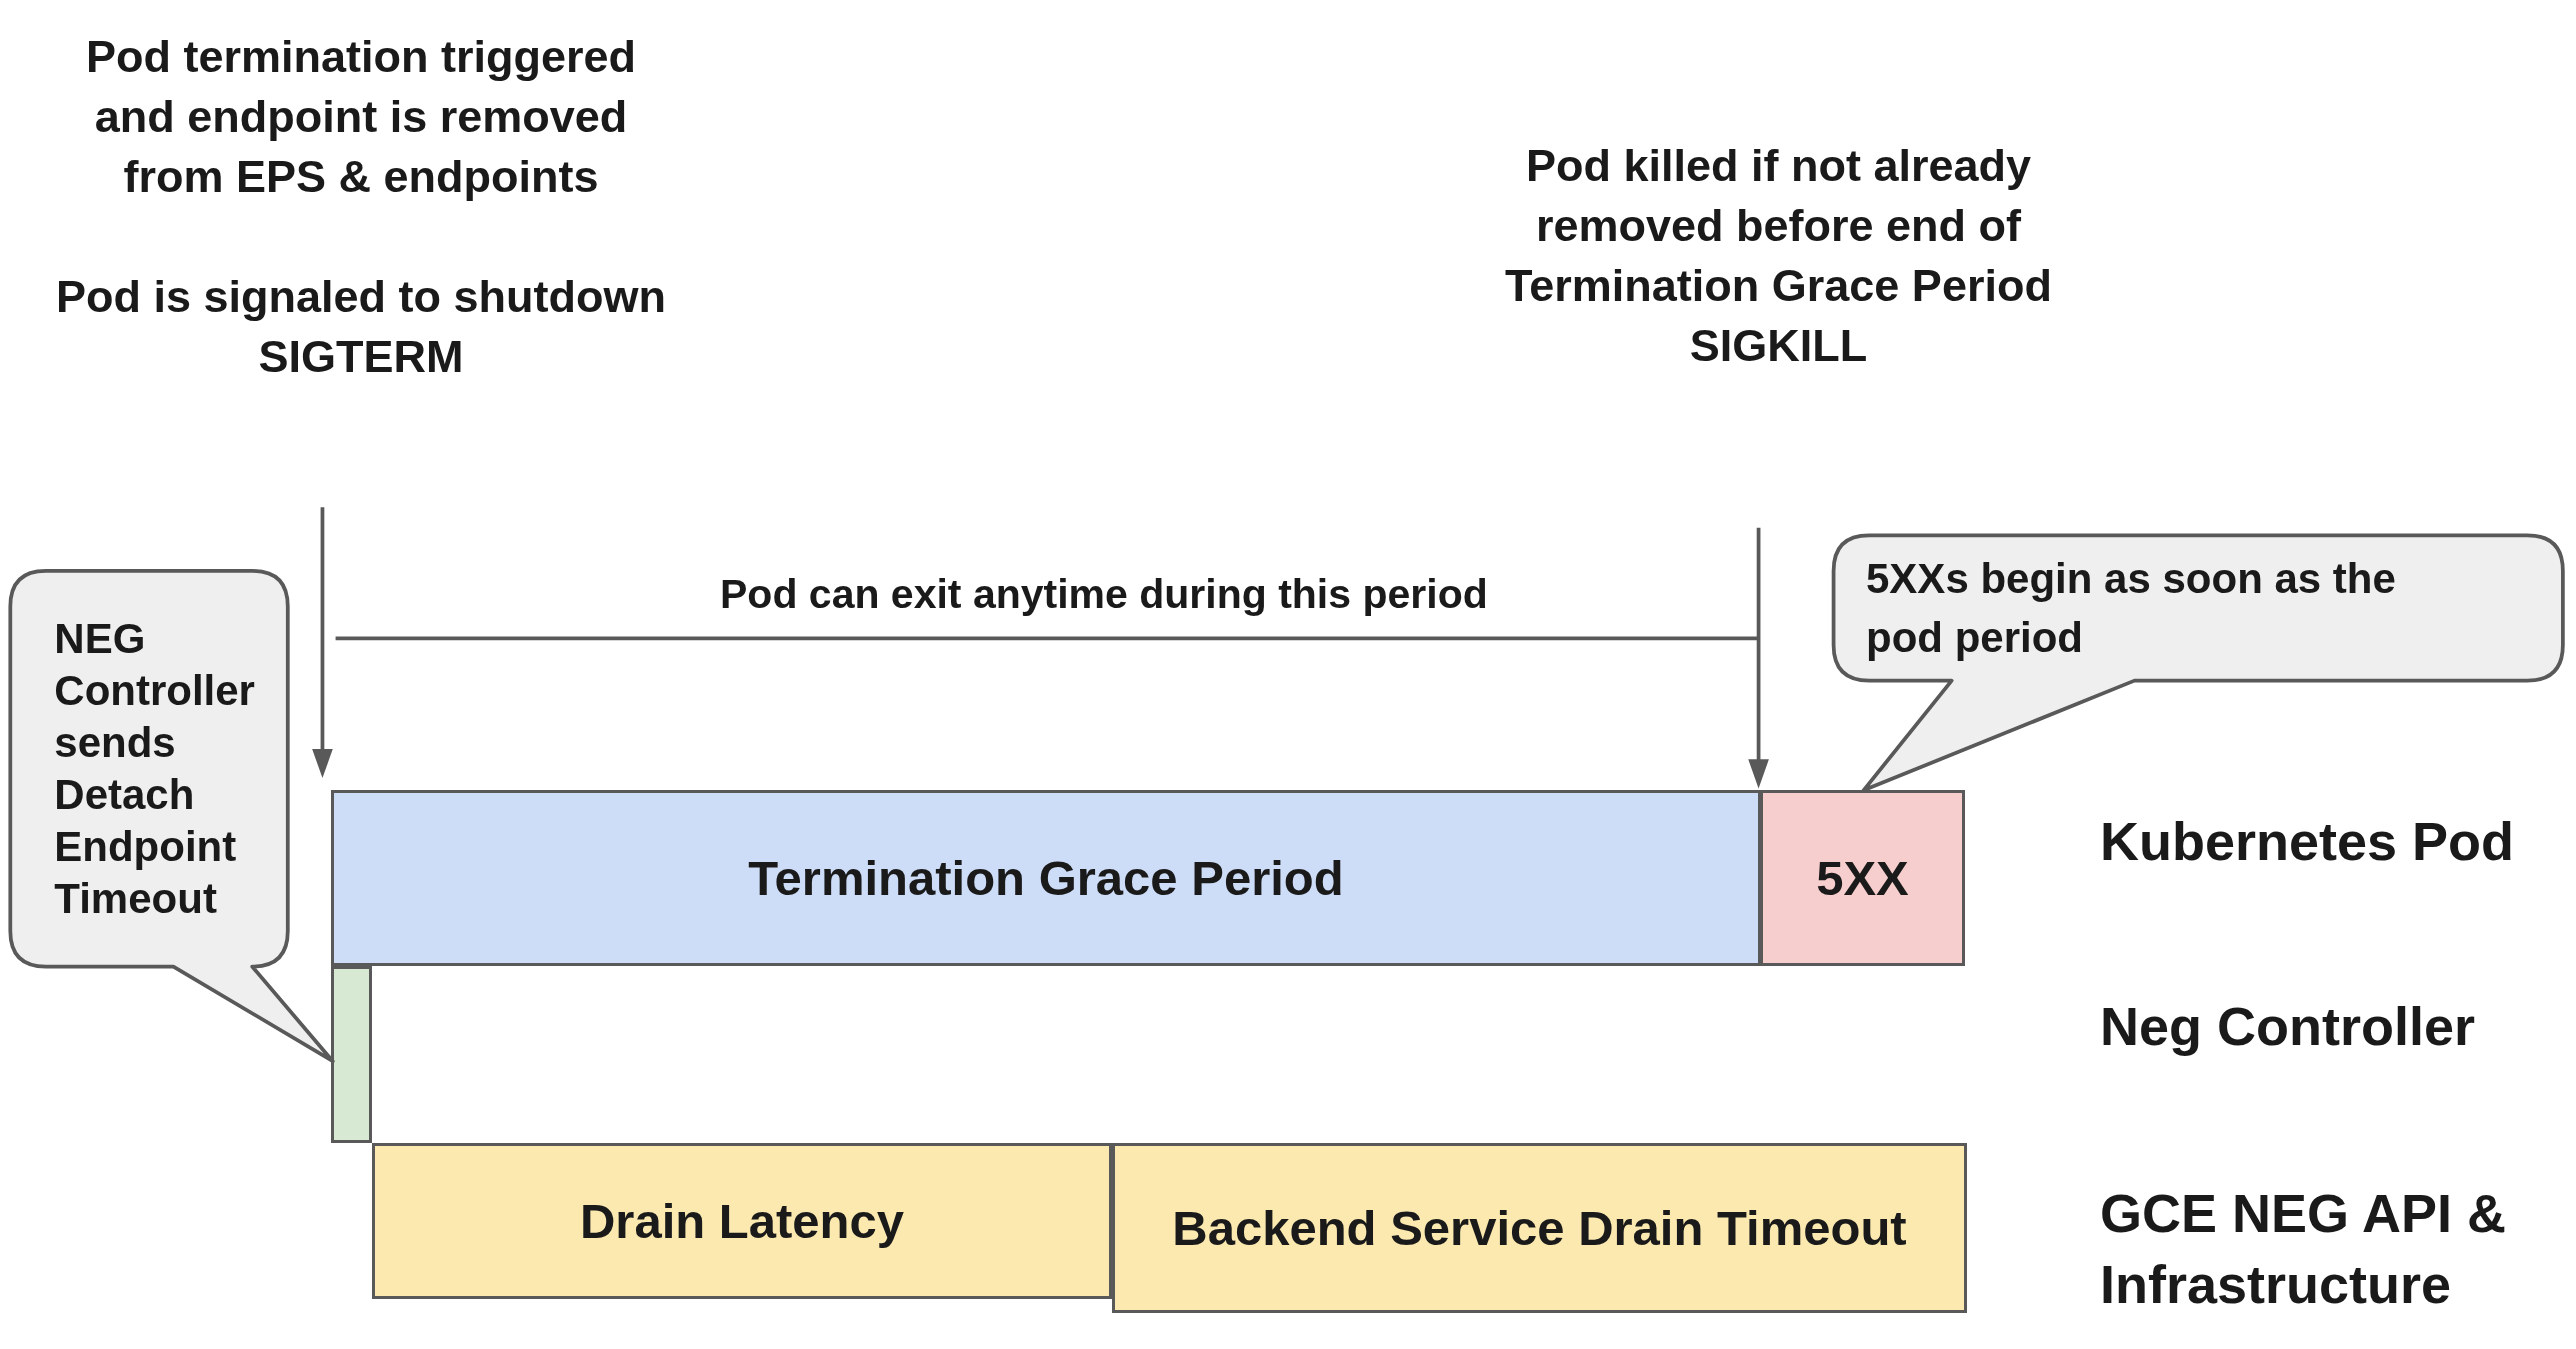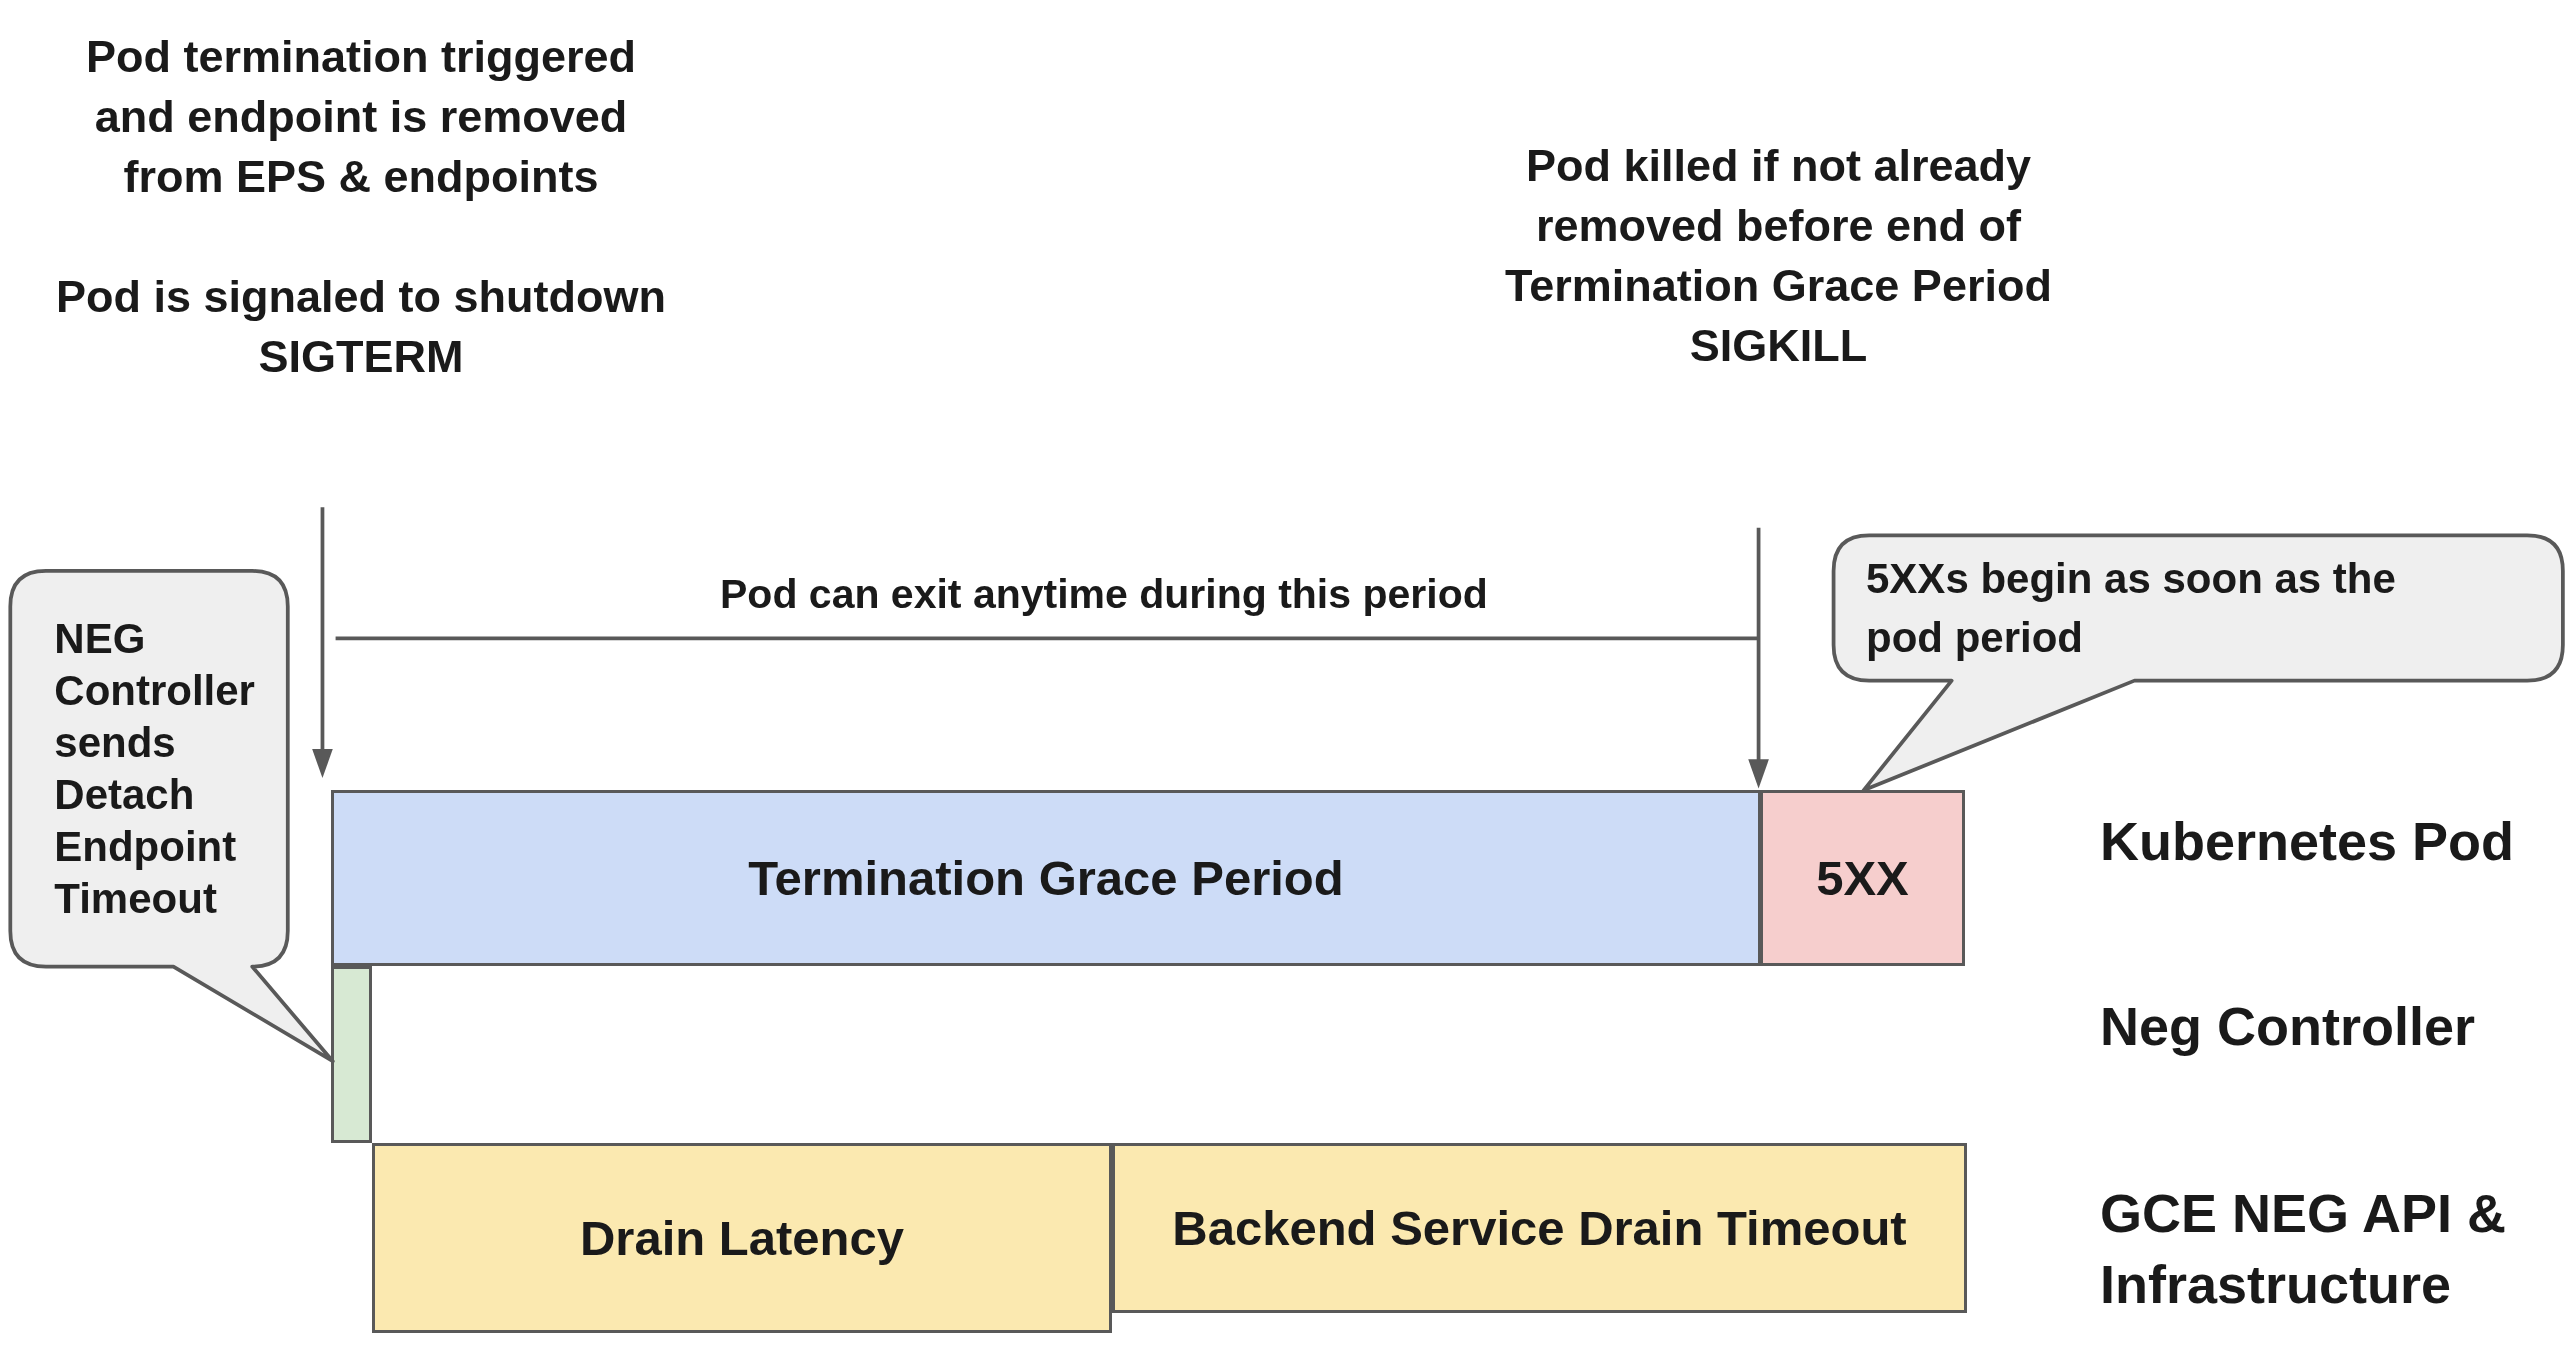--- a/index.html
+++ b/index.html
@@ -24,21 +24,21 @@
   .arrow-head{fill:var(--stroke-gray,#595959);}
   
   .bar{
     position:absolute;box-sizing:border-box;border:3.7px solid var(--stroke-gray,#595959);
     display:flex;align-items:center;justify-content:center;
     font-size:49px;white-space:nowrap;z-index:1;
   }
   .bar-blue{left:331px;top:790px;width:1430px;height:176px;background:var(--bar-blue,#cddcf7);}
   .bar-pink{left:1760px;top:790px;width:205px;height:176px;background:var(--bar-pink,#f6cecd);}
   .bar-green{left:331px;top:966px;width:41px;height:177px;background:var(--bar-green,#d7e9d3);}
-  .bar-yellow-left{left:372px;top:1143px;width:740px;height:190px;background:var(--bar-yellow,#fbe9b0);}
+  .bar-yellow-left{left:372px;top:1143px;width:740px;height:156px;background:var(--bar-yellow,#fbe9b0);}
   .bar-yellow-right{left:1112px;top:1143px;width:855px;height:170px;background:var(--bar-yellow,#fbe9b0);}
   
   .callout-text{position:absolute;z-index:4;display:flex;flex-direction:column;justify-content:center;}
   .callout-text .cline{white-space:nowrap;}
   .callout-left{left:10.3px;top:571px;width:277px;height:396px;padding-left:44px;box-sizing:border-box;font-size:42px;}
   .callout-left .cline{line-height:52px;}
   .callout-right{left:1834px;top:535px;width:729px;height:145px;padding-left:32px;box-sizing:border-box;font-size:42px;}
   .callout-right .cline{line-height:59px;}
   
   .row-label{position:absolute;left:2100px;font-size:54px;line-height:71px;white-space:nowrap;z-index:4;}

